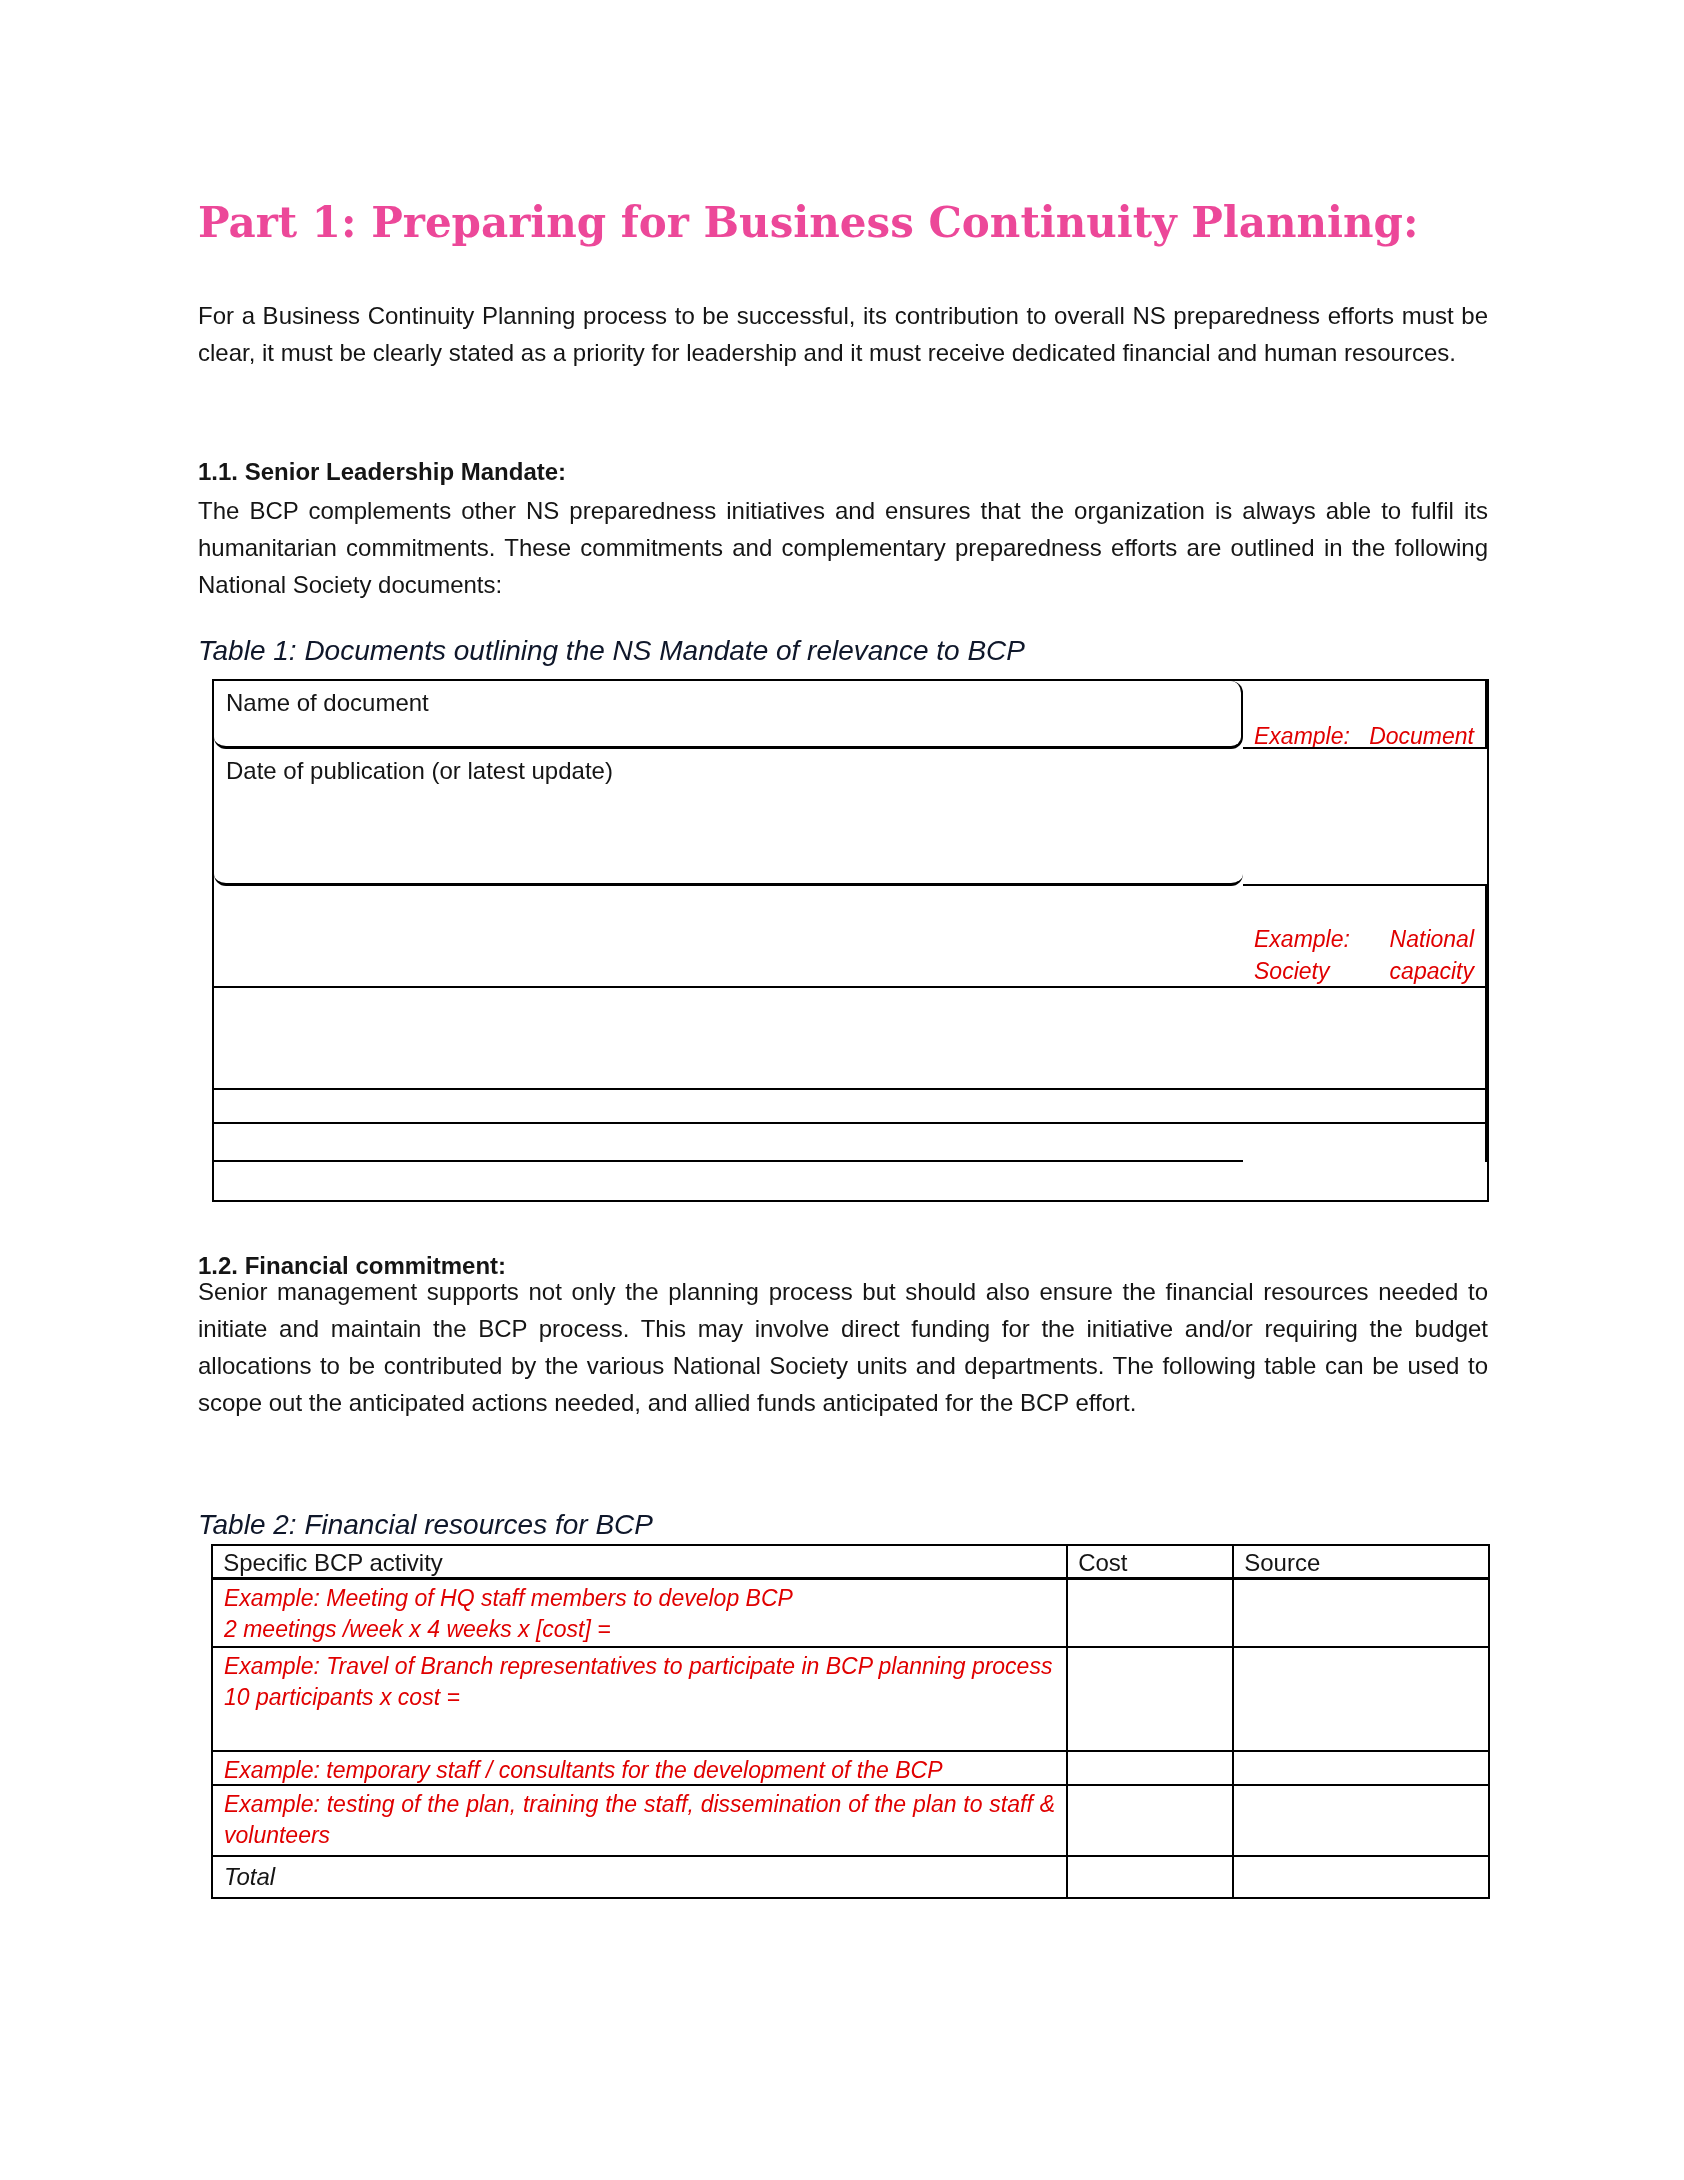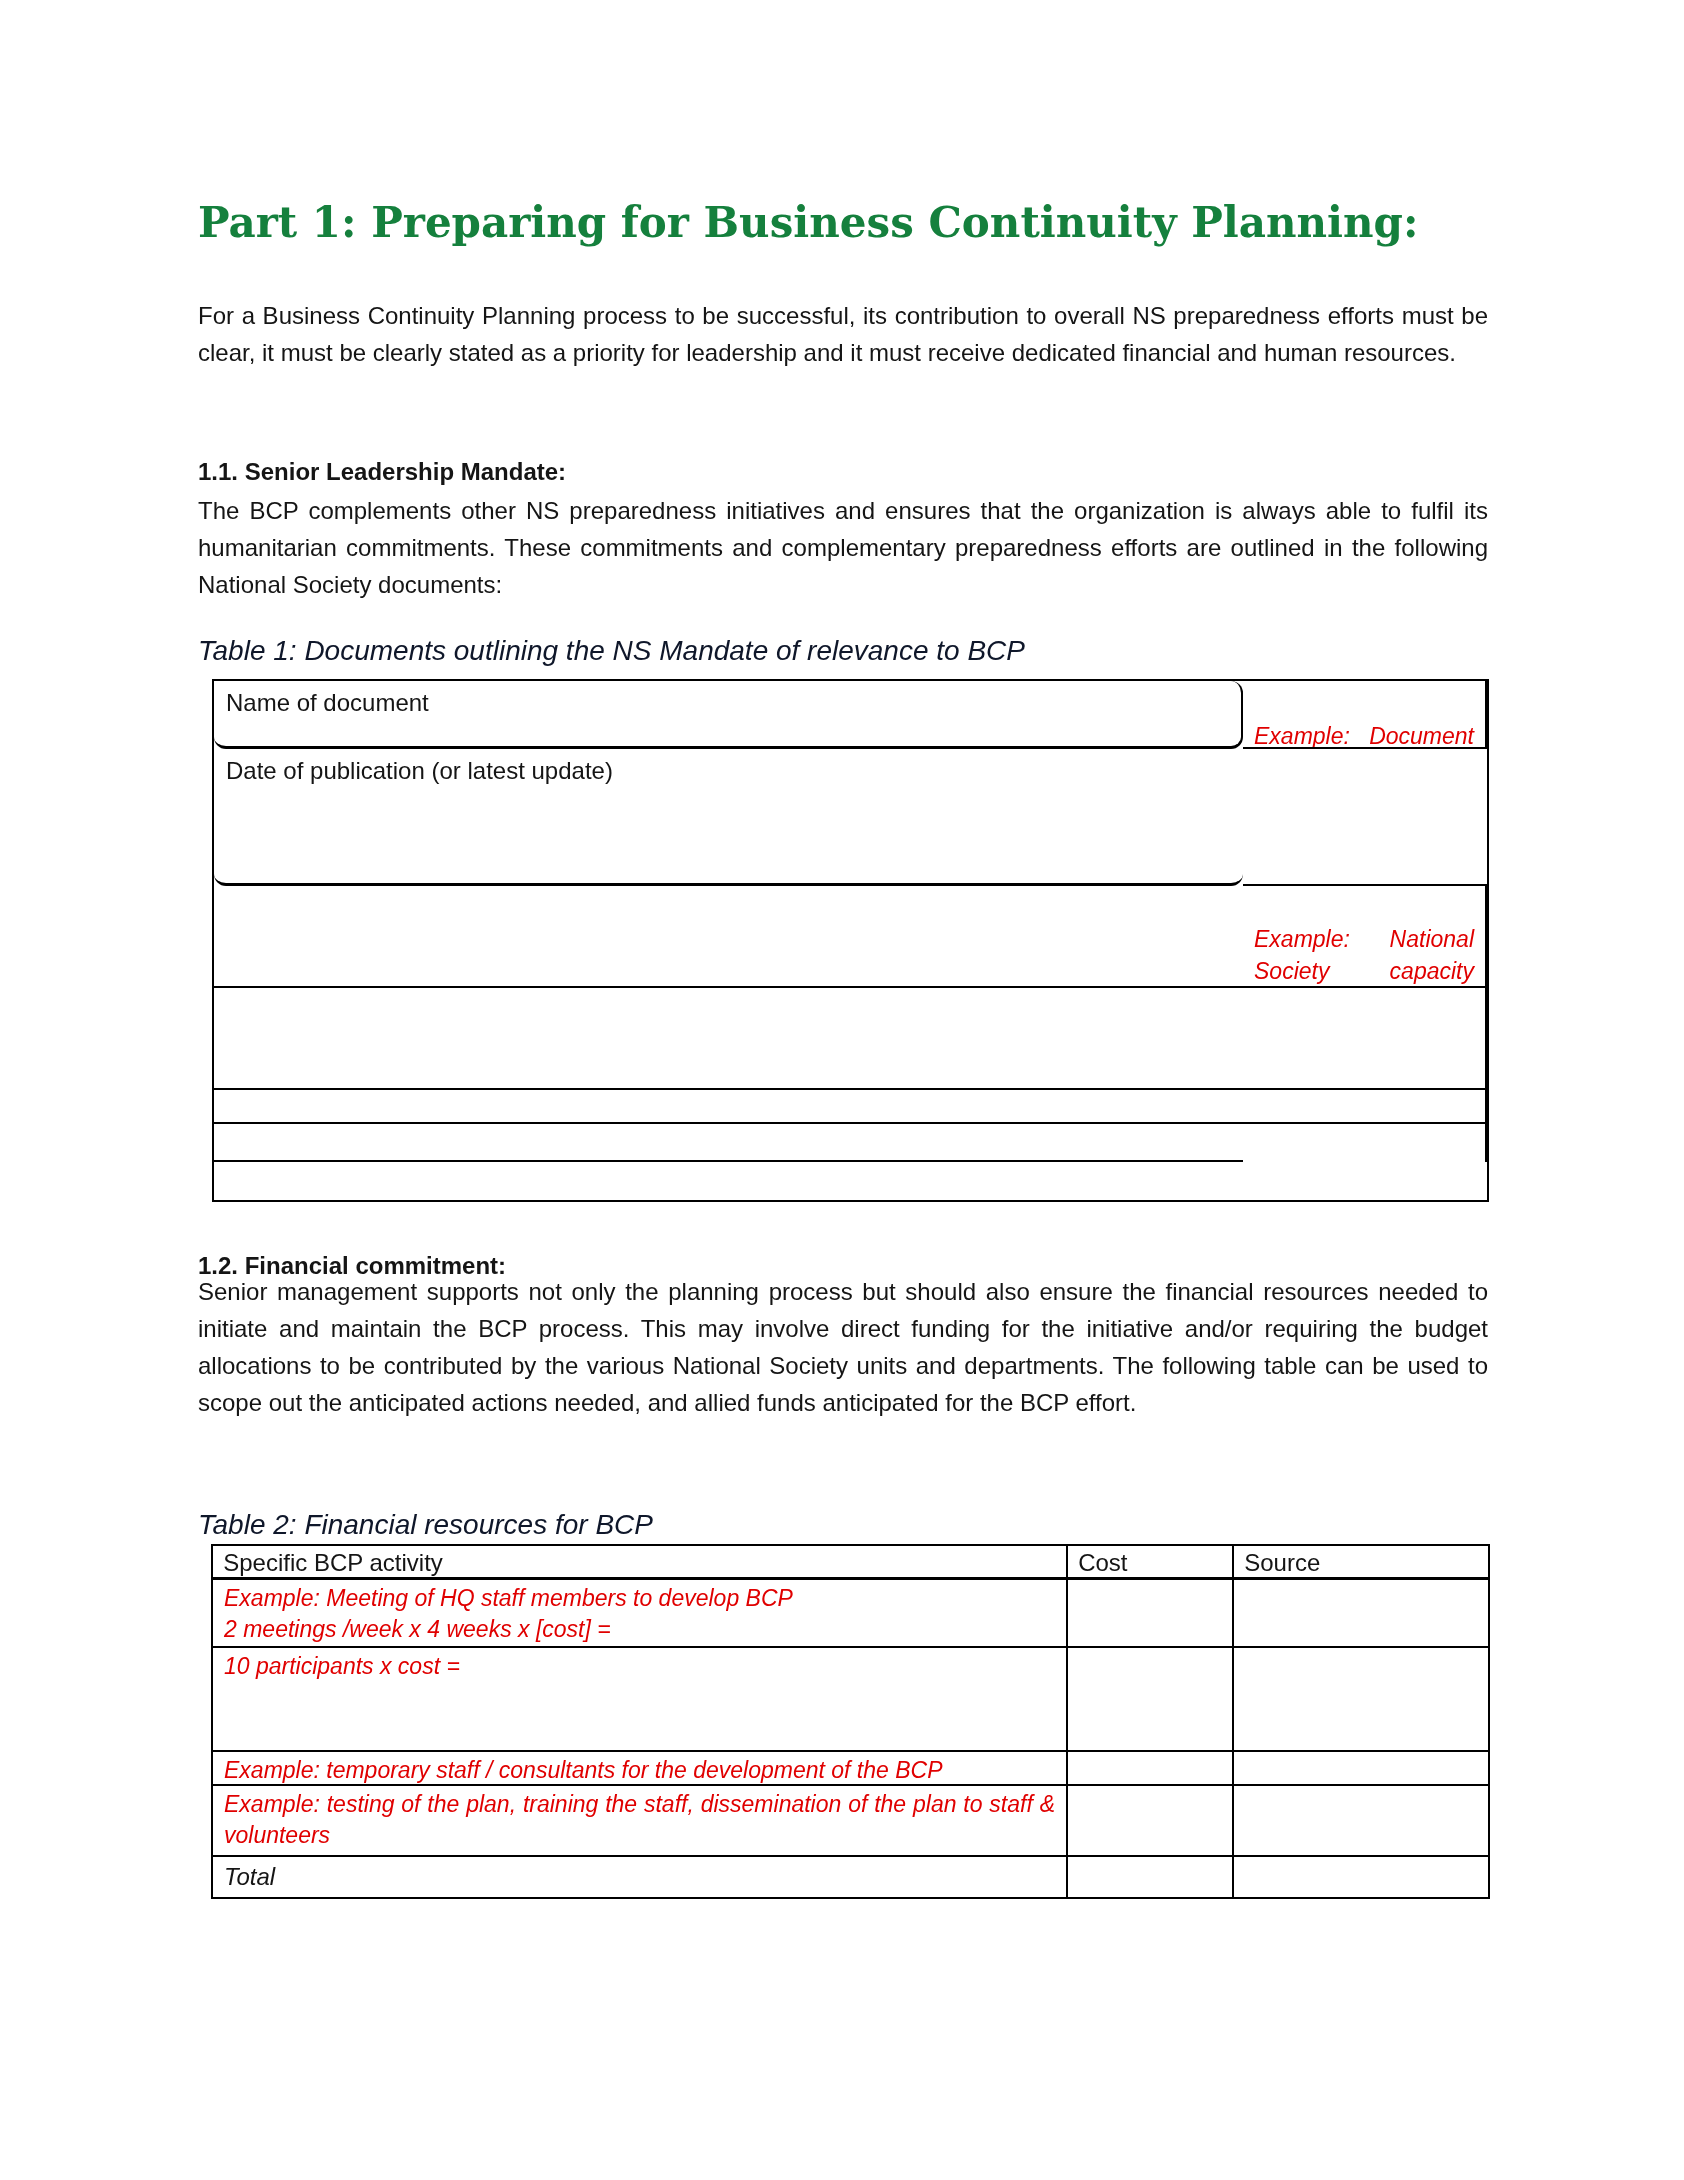--- a/index.html
+++ b/index.html
@@ -11,21 +11,21 @@
     color:#151515;
     overflow:hidden;
   }
   .abs { position:absolute; }
 
   .doc-title {
     left:198px; top:197px; width:1363px;
     font-family:"DejaVu Serif", serif;
     font-weight:bold;
     font-size:42px; line-height:1.25;
-    color:#15803d;
+    color:#ec4899;
   }
   .para {
     left:198px; width:1290px;
     font-size:24px; line-height:37px;
     text-align:justify;
   }
   .p-intro { top:297px; }
   .p-11    { top:492px; }
   .p-12    { top:1273px; }
 
@@ -146,20 +146,21 @@
     <div class="cell th2 last-col hdr-bottom">Source</div>
 
     <div class="cell example ex2">
       <p>Example: Meeting of HQ staff members to develop BCP</p>
       <p>2 meetings /week x 4 weeks x [cost] =</p>
     </div>
     <div class="cell"></div>
     <div class="cell last-col"></div>
 
     <div class="cell example ex2">
+      <p>Example: Travel of Branch representatives to participate in BCP planning process</p>
       <p>10 participants x cost =</p>
     </div>
     <div class="cell"></div>
     <div class="cell last-col"></div>
 
     <div class="cell example ex2">
       <p>Example: temporary staff / consultants for the development of the BCP</p>
     </div>
     <div class="cell"></div>
     <div class="cell last-col"></div>

